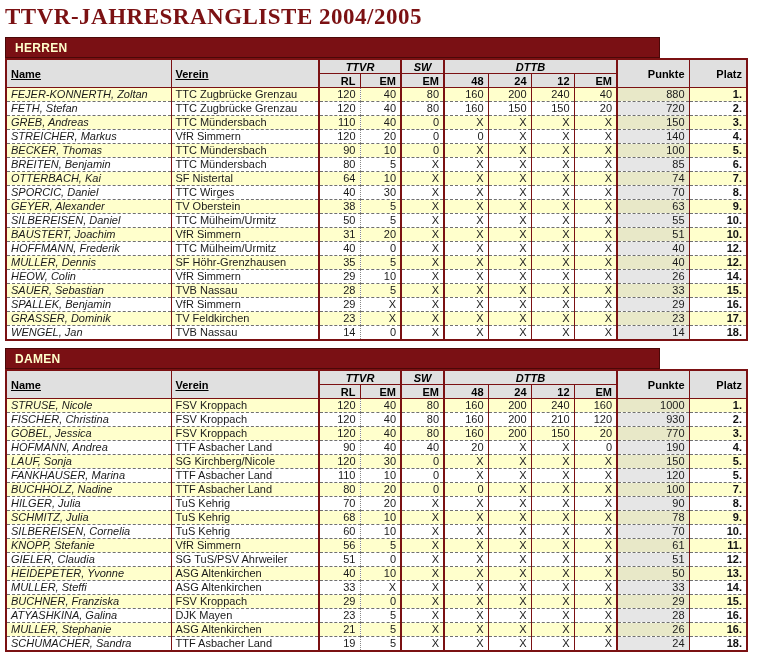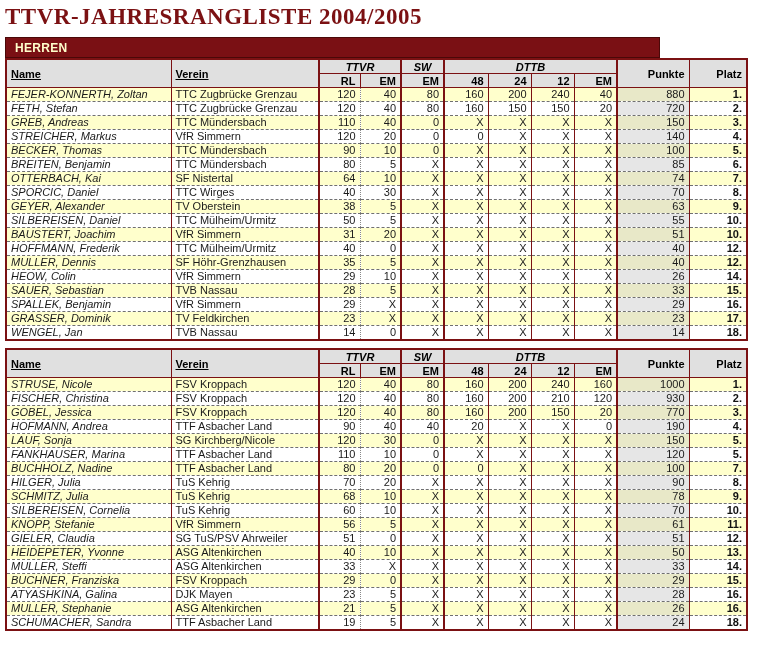--- a/index.html
+++ b/index.html
@@ -343,20 +343,23 @@
               <td class="c-12">X</td>
               <td class="c-dem">X</td>
               <td class="c-punkte">14</td>
               <td class="c-platz">18.</td>
             </tr>
           </tbody>
     </table>
   </section>
 
   <section class="ranking-section">
+    <div class="section-bar">
+      <span class="section-label">DAMEN</span>
+    </div>
     <table class="ranking-table">
       <colgroup>
         <col class="w-name">
             <col class="w-verein">
             <col class="w-rl">
             <col class="w-em1">
         <col class="w-sw">
             <col class="w-48">
             <col class="w-24">
             <col class="w-12">

